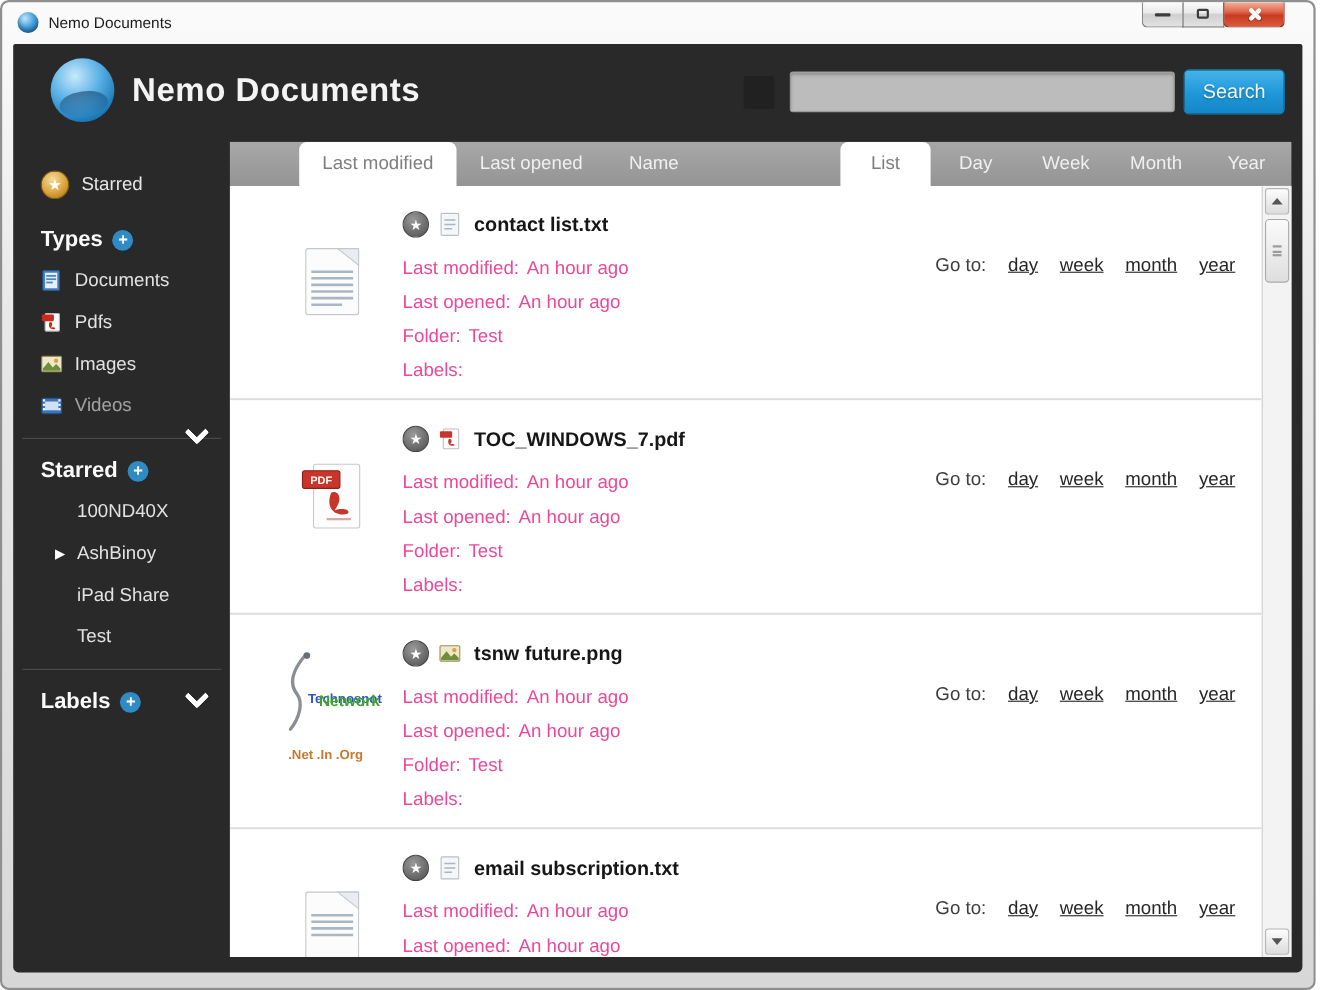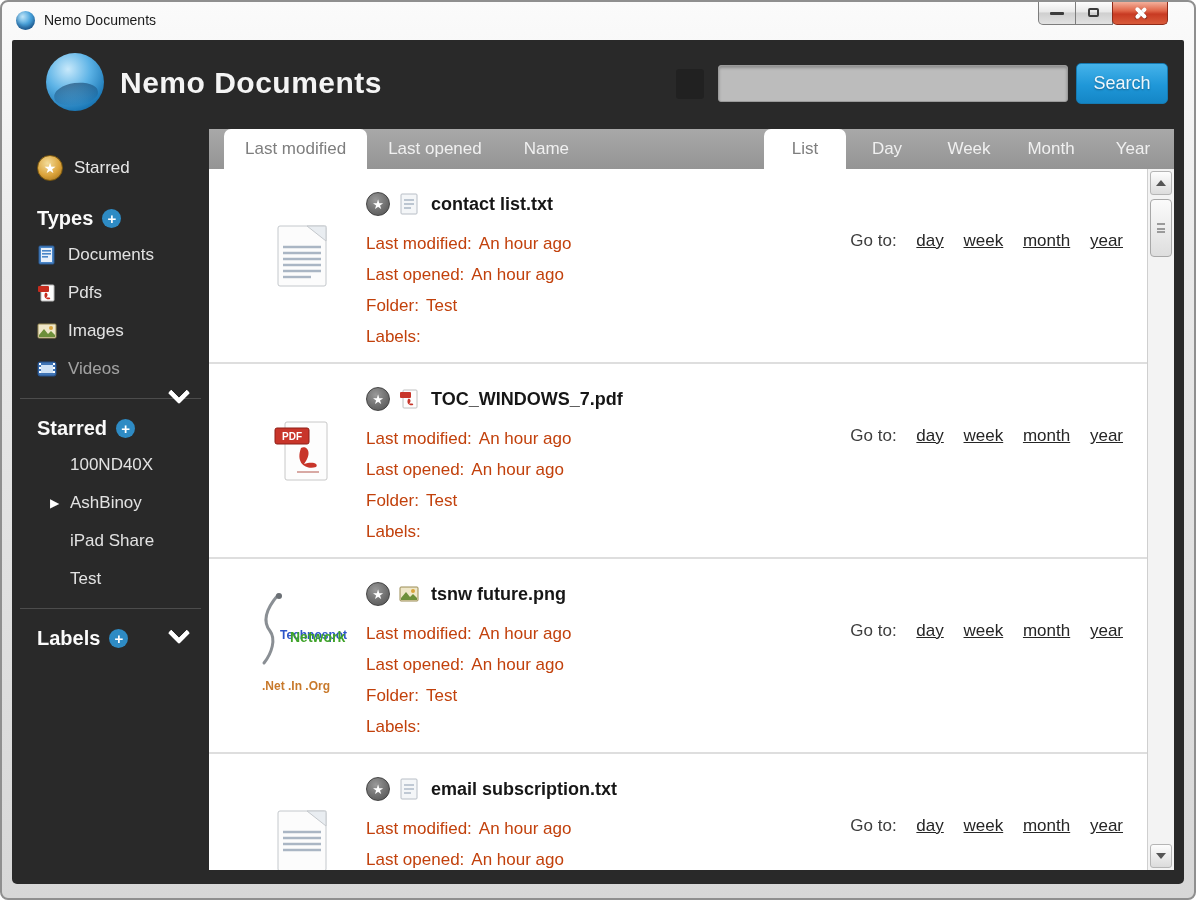--- a/index.html
+++ b/index.html
@@ -84,21 +84,21 @@
   .side-divider { border-top:1px solid #4c4c4c; margin:10px 8px 2px 8px; }
   .chevron-wrap { position:absolute; right:10px; width:34px; height:26px; cursor:pointer; }
   .chevron-wrap.types-ch { top:254px; }
   .chevron-wrap.folders-ch { top:494px; }
   .chev { position:absolute; left:6px; top:2px; width:16px; height:16px;
     border-right:5px solid #fff; border-bottom:5px solid #fff; border-radius:2px;
     transform:rotate(45deg); }
 
   
   .content { flex:1; display:flex; flex-direction:column; min-width:0; }
-  .tabbar { height:40px; background:linear-gradient(180deg,#a8a8a8,#949494); display:flex; }
+  .tabbar { height:40px; background:linear-gradient(180deg,#a8a8a8,#949494); display:flex;padding-left:48px; }
   .tab { padding:0 21px; line-height:40px; font-size:17px; color:#f0f0f0; cursor:pointer; }
   .tab.active { background:#fff; color:#7e7e7e; border-radius:7px 7px 0 0; }
   .sort-tabs { display:flex; margin-left:15px; }
   .view-tabs { display:flex; margin-left:auto; }
   .view-tabs .tab { width:82px; padding:0; text-align:center; }
 
   .list-area { flex:1; display:flex; min-height:0; background:#fff; }
   .rows { flex:1; overflow:hidden; min-width:0; }
 
   .row { position:relative; height:195px; border-bottom:2px solid #dedede; background:#fff; }
@@ -107,21 +107,21 @@
   .row.r3 .thumb-box { top:26px; }
   .row-body { position:absolute; left:157px; top:20px; }
   .title-line { display:flex; align-items:center; height:30px; }
   .star-btn { width:24px; height:24px; border-radius:50%;
     background:radial-gradient(circle at 40% 32%, #9a9a9a 0%, #6f6f6f 55%, #4e4e4e 100%);
     border:1px solid #444; color:#fff; font-size:13px; line-height:1; display:flex;
     align-items:center; justify-content:center; cursor:pointer; }
   .type-icon { margin-left:9px; width:20px; height:22px; }
   .filename { margin-left:12px; font-size:18px; font-weight:bold; color:#161616; }
   .fields { margin-top:9px; }
-  .field { font-size:17px; color:#c2410c; line-height:31px; white-space:nowrap; }
+  .field { font-size:17px; color:#ec4899; line-height:31px; white-space:nowrap; }
   .field .flabel { margin-right:7px; }
   .goto { position:absolute; right:24px; top:62px; font-size:17px; color:#3d3d3d; white-space:nowrap; }
   .goto a { color:#262626; margin-left:15px; text-decoration:underline; cursor:pointer; }
 
   
   .tech-thumb { width:96px; height:118px; background:#fff; position:relative; font-weight:bold; }
   .tech-swoosh { position:absolute; left:2px; top:6px; }
   .tech-l1 { position:absolute; left:26px; top:43px; color:#2d55c8; font-size:12px; }
   .tech-l2 { position:absolute; left:36px; top:44px; color:#3fa32a; font-size:14px; }
   .tech-l3 { position:absolute; left:8px; top:94px; color:#c8792b; font-size:12px; }

